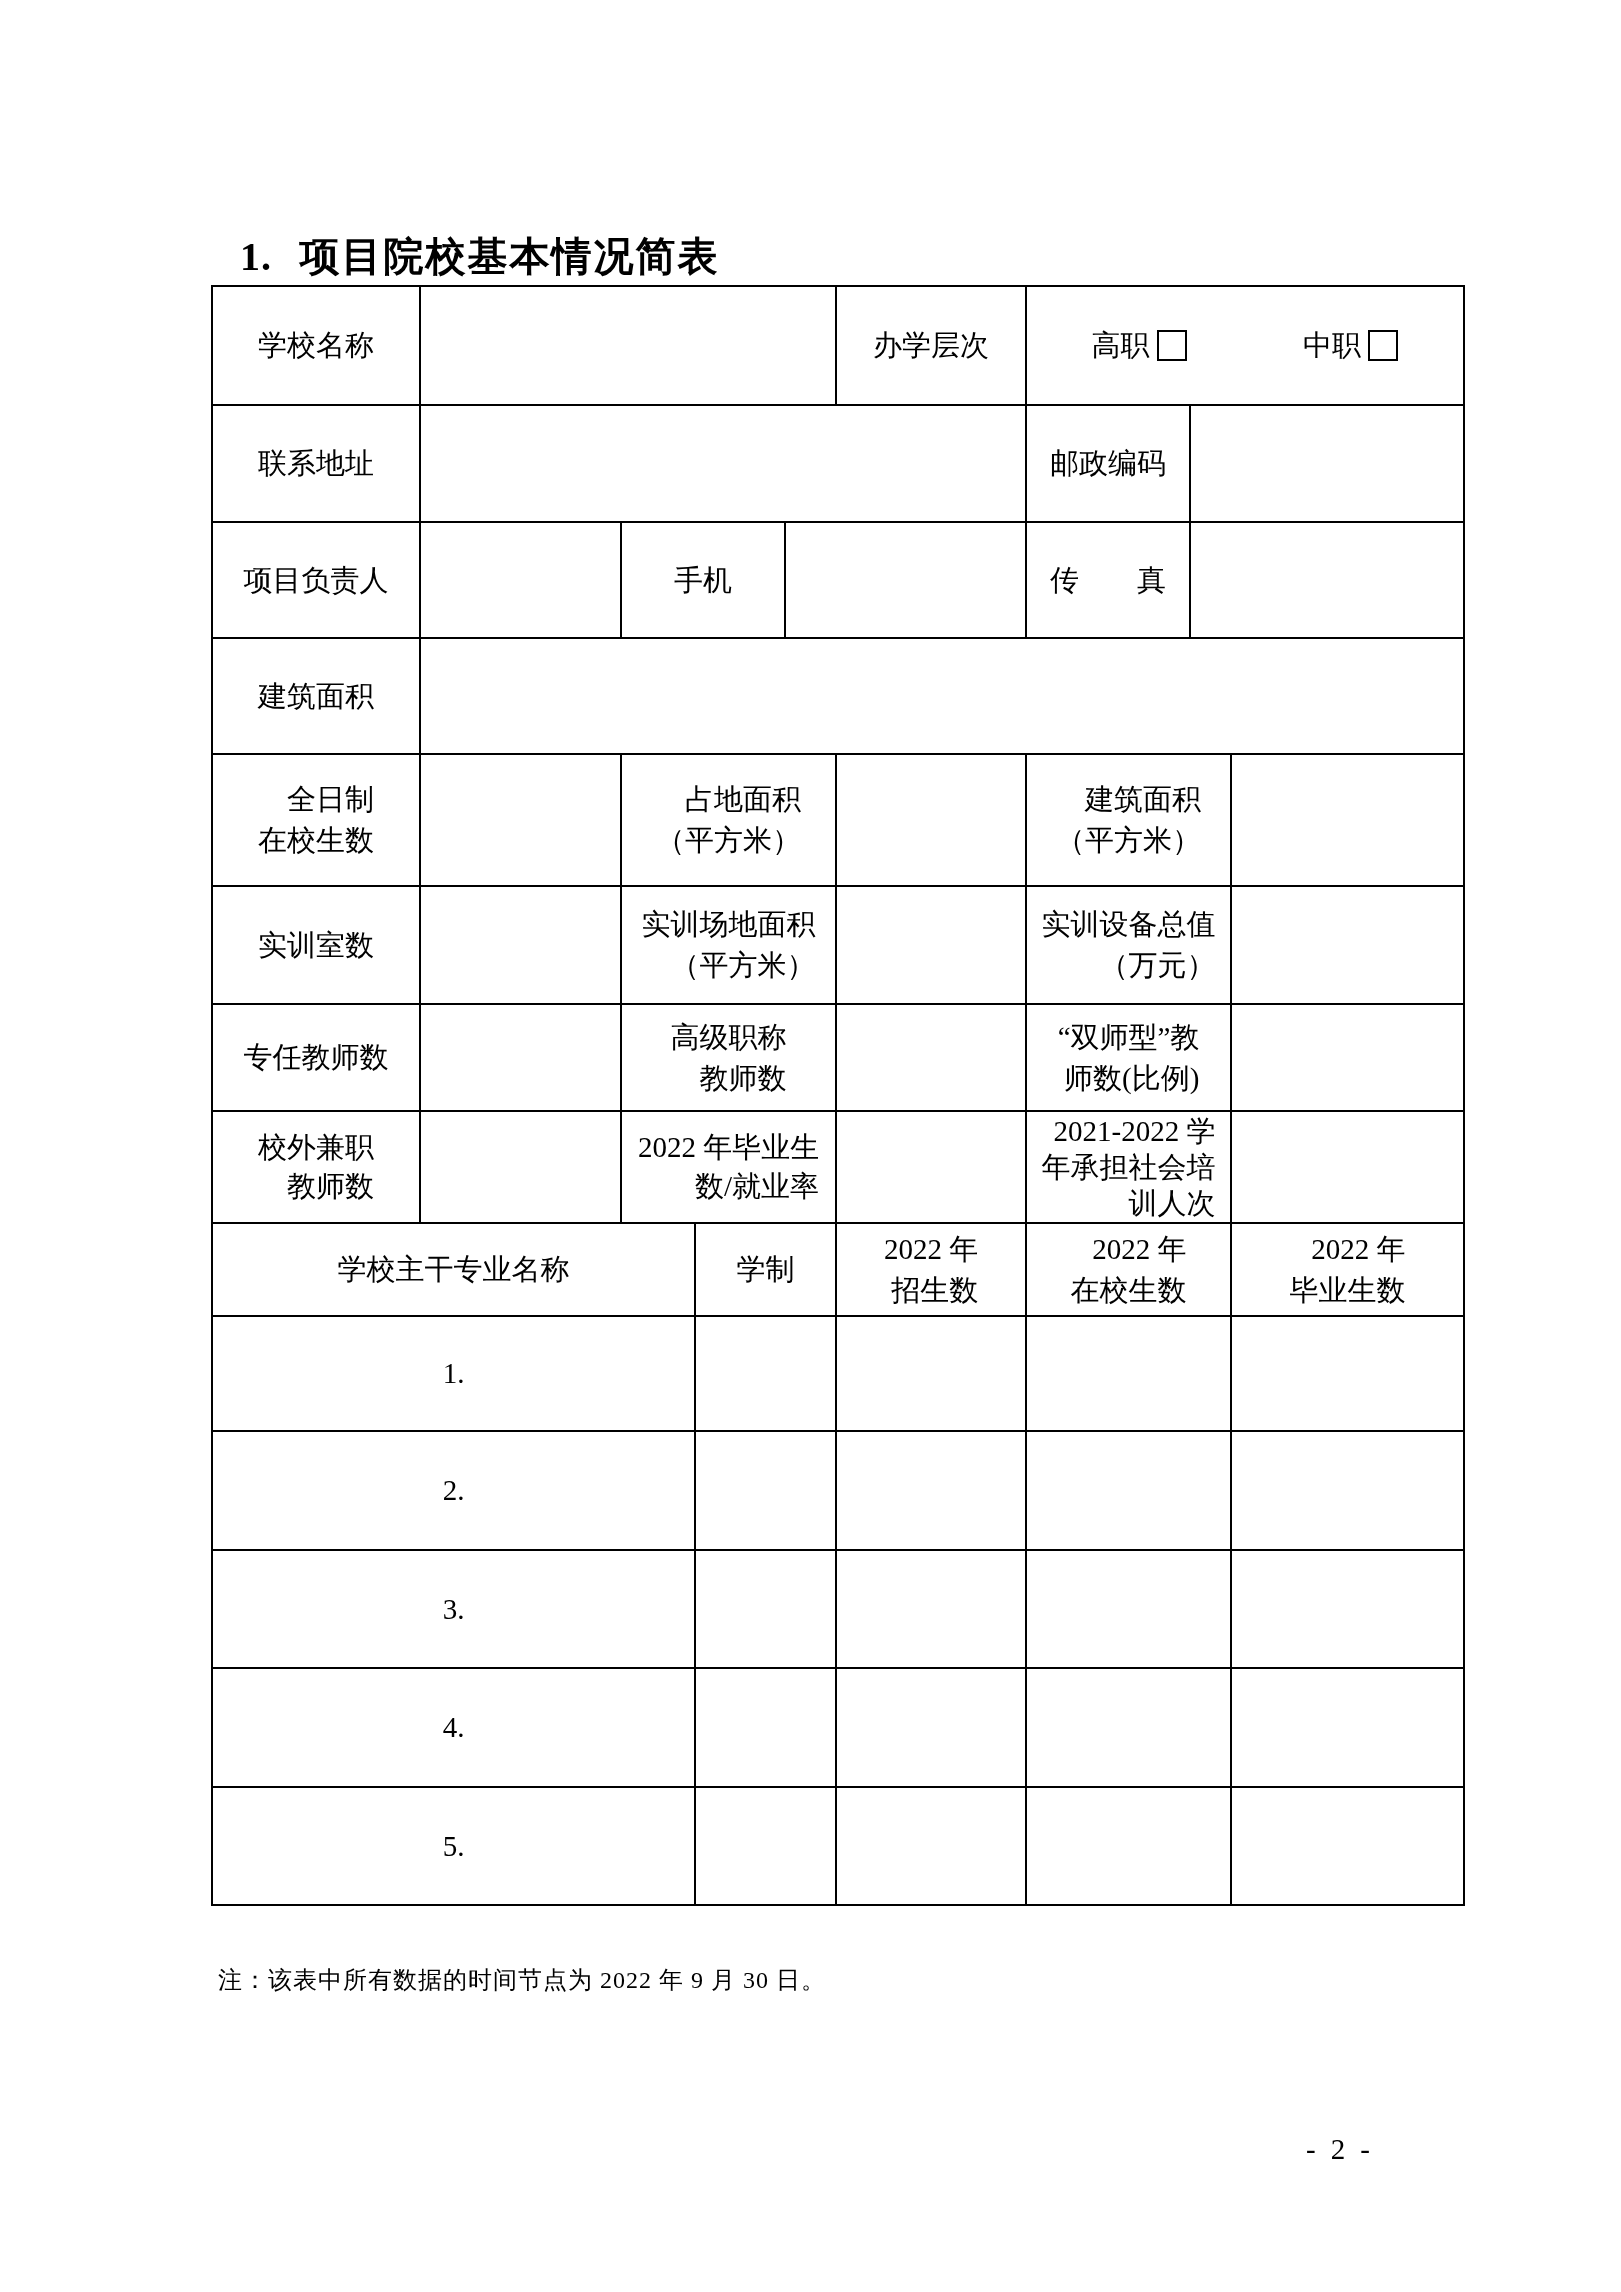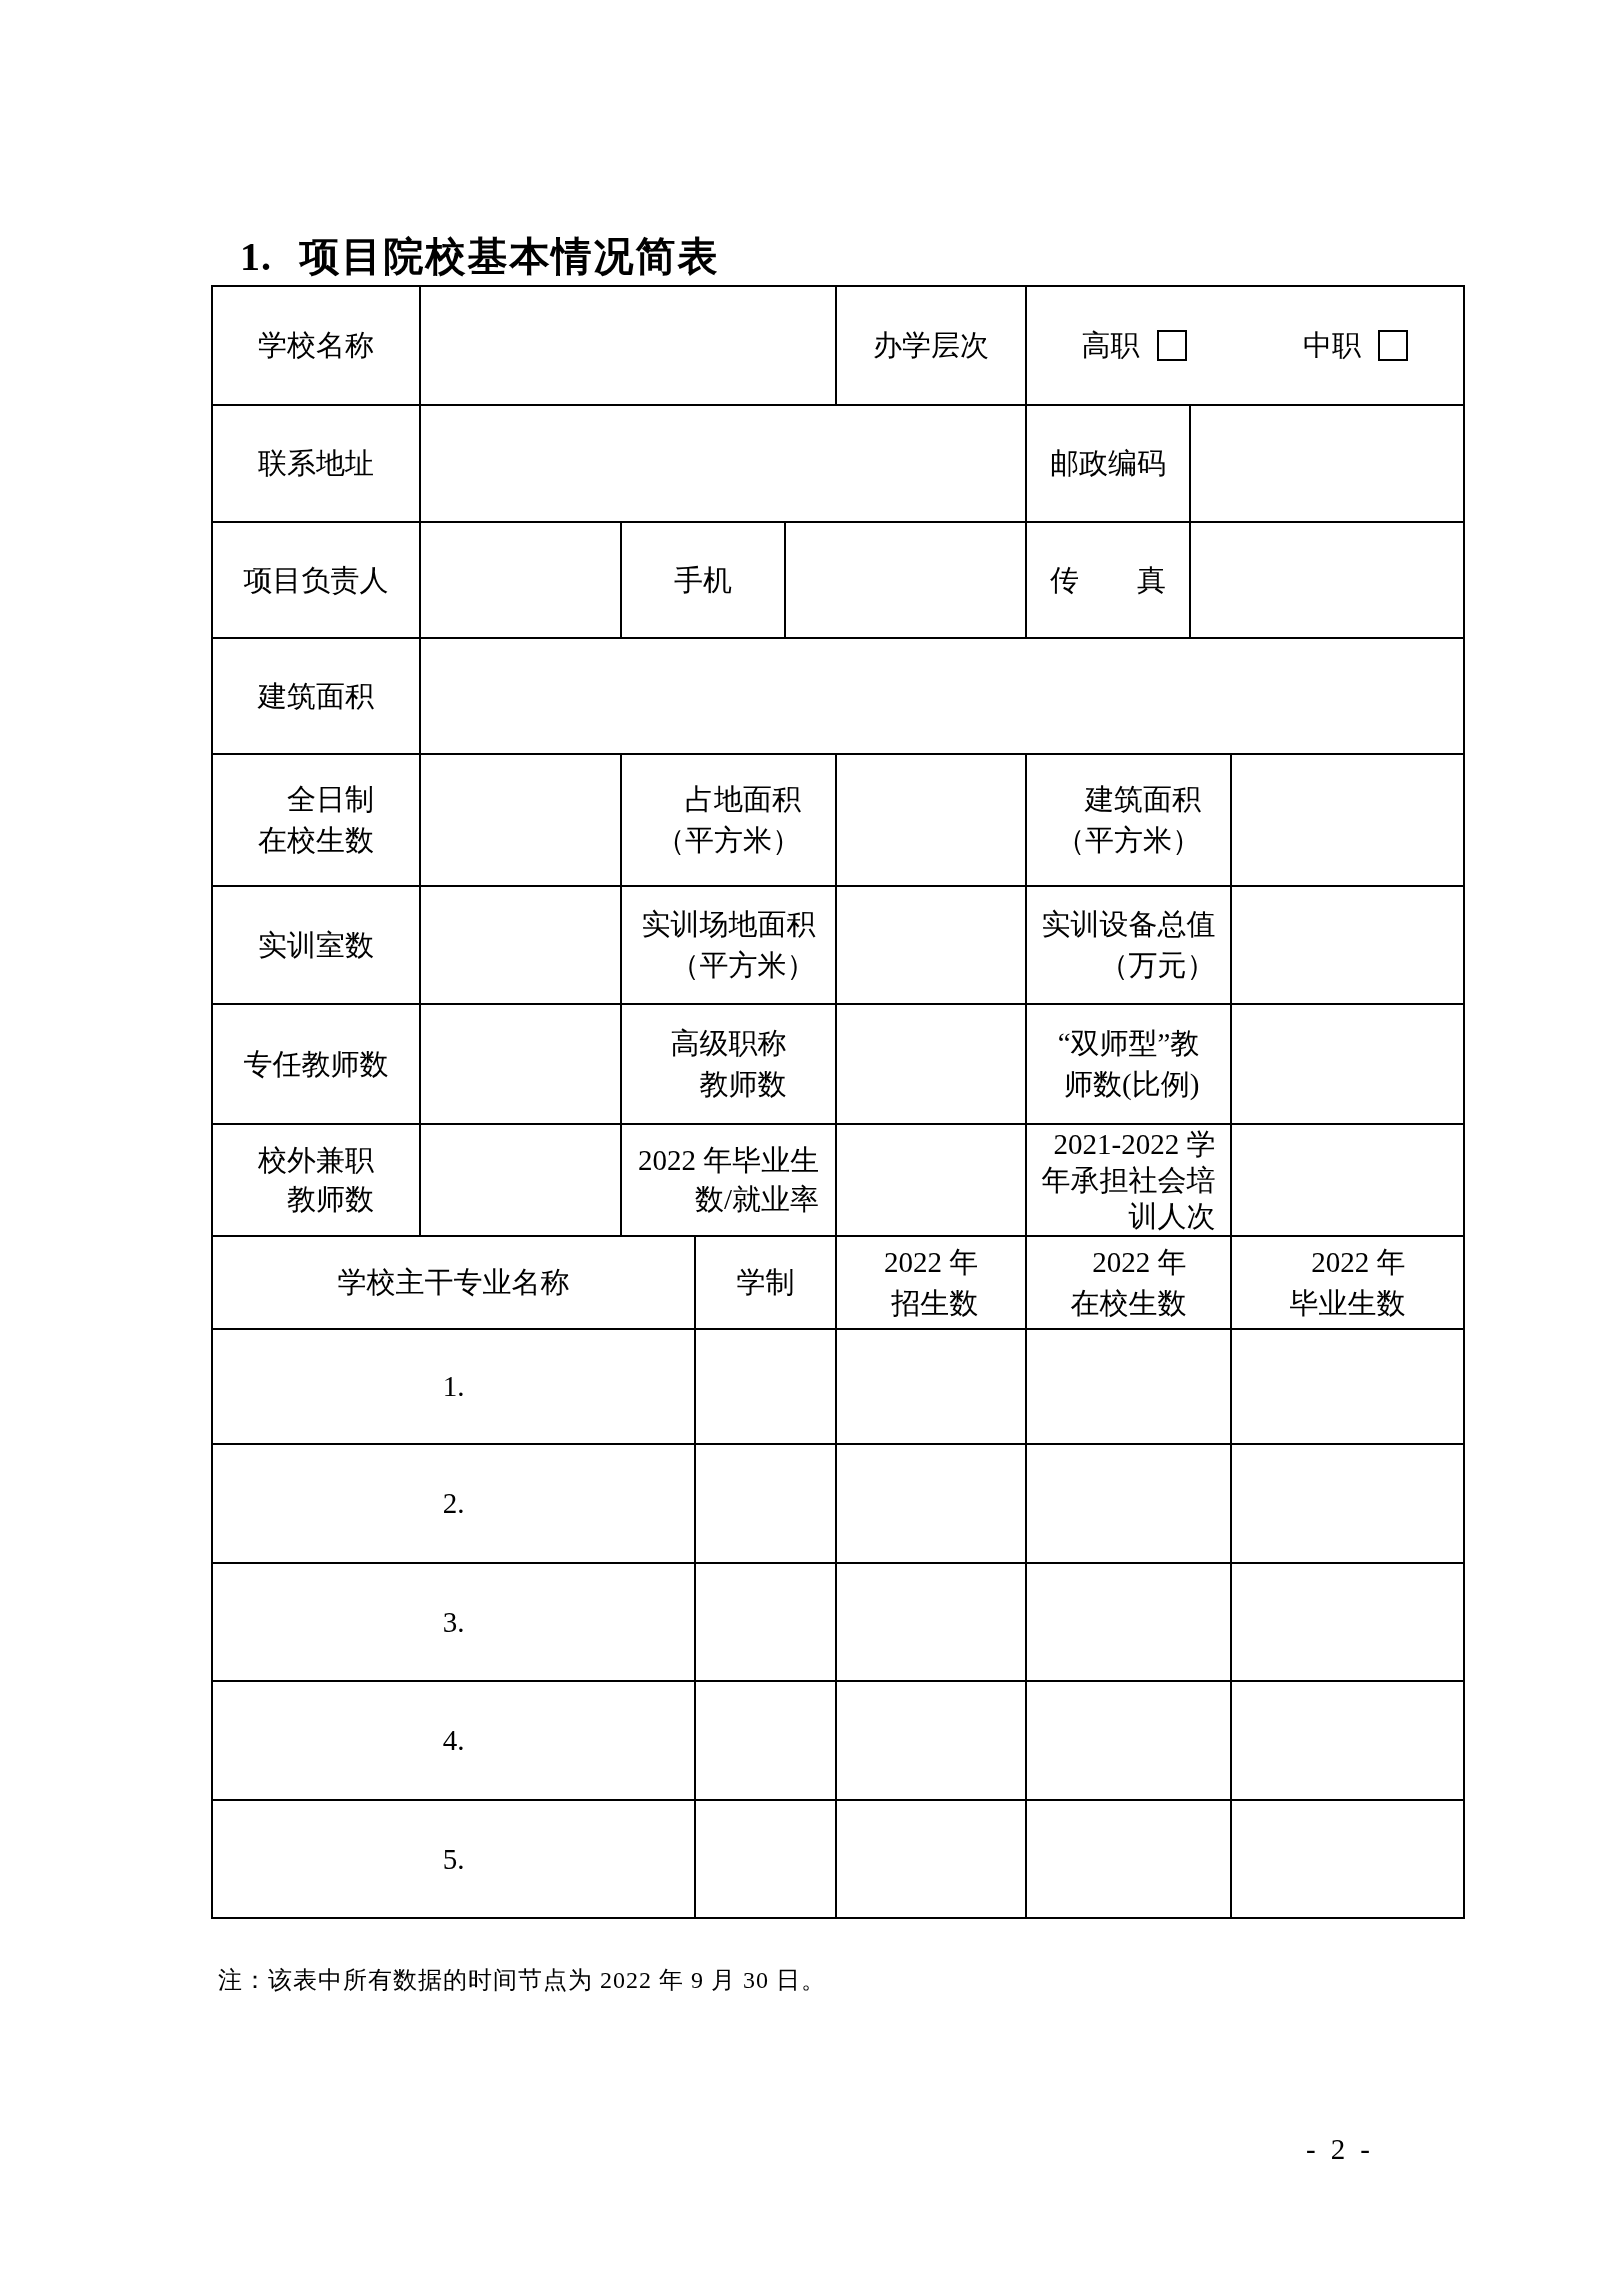--- a/index.html
+++ b/index.html
@@ -30,21 +30,21 @@
     border-left:2px solid #000;border-right:2px solid #000;
     border-top:2.9px solid #000;border-bottom:2.9px solid #000;
     text-align:center;vertical-align:middle;
     padding:0;overflow:hidden;
   }
   .lbl{display:inline-block;white-space:pre-line;line-height:41px;text-align:right;}
   td.numcell{text-align:left;padding-left:15.7px;font-size:29px;}
   td.fill{background:#fff;}
 
   .optwrap{display:flex;justify-content:center;align-items:center;gap:116px;}
-  .opt{display:flex;align-items:center;gap:10px;}
+  .opt{display:flex;align-items:center;}
   .opt .olabel{line-height:41px;}
   .cbox{
     display:inline-block;width:26.5px;height:26.5px;
     border:2px solid #000;margin-left:6.9px;background:#fff;
   }
 
   .footnote{
     position:absolute;left:218px;top:1964px;
     font-size:24px;letter-spacing:1px;white-space:nowrap;
   }
@@ -131,21 +131,21 @@
       <td><span class="lbl">实训室数</span></td>
       <td class="fill"></td>
       <td colspan="3"><span class="lbl">实训场地面积
 （平方米）</span></td>
       <td class="fill"></td>
       <td colspan="2"><span class="lbl">实训设备总值
 （万元）</span></td>
       <td class="fill"></td>
     </tr>
 
-    <tr style="height:120px">
+    <tr style="height:107px">
       <td><span class="lbl">专任教师数</span></td>
       <td class="fill"></td>
       <td colspan="3"><span class="lbl">高级职称
 教师数</span></td>
       <td class="fill"></td>
       <td colspan="2"><span class="lbl">“双师型”教
 师数(比例)</span></td>
       <td class="fill"></td>
     </tr>
 

